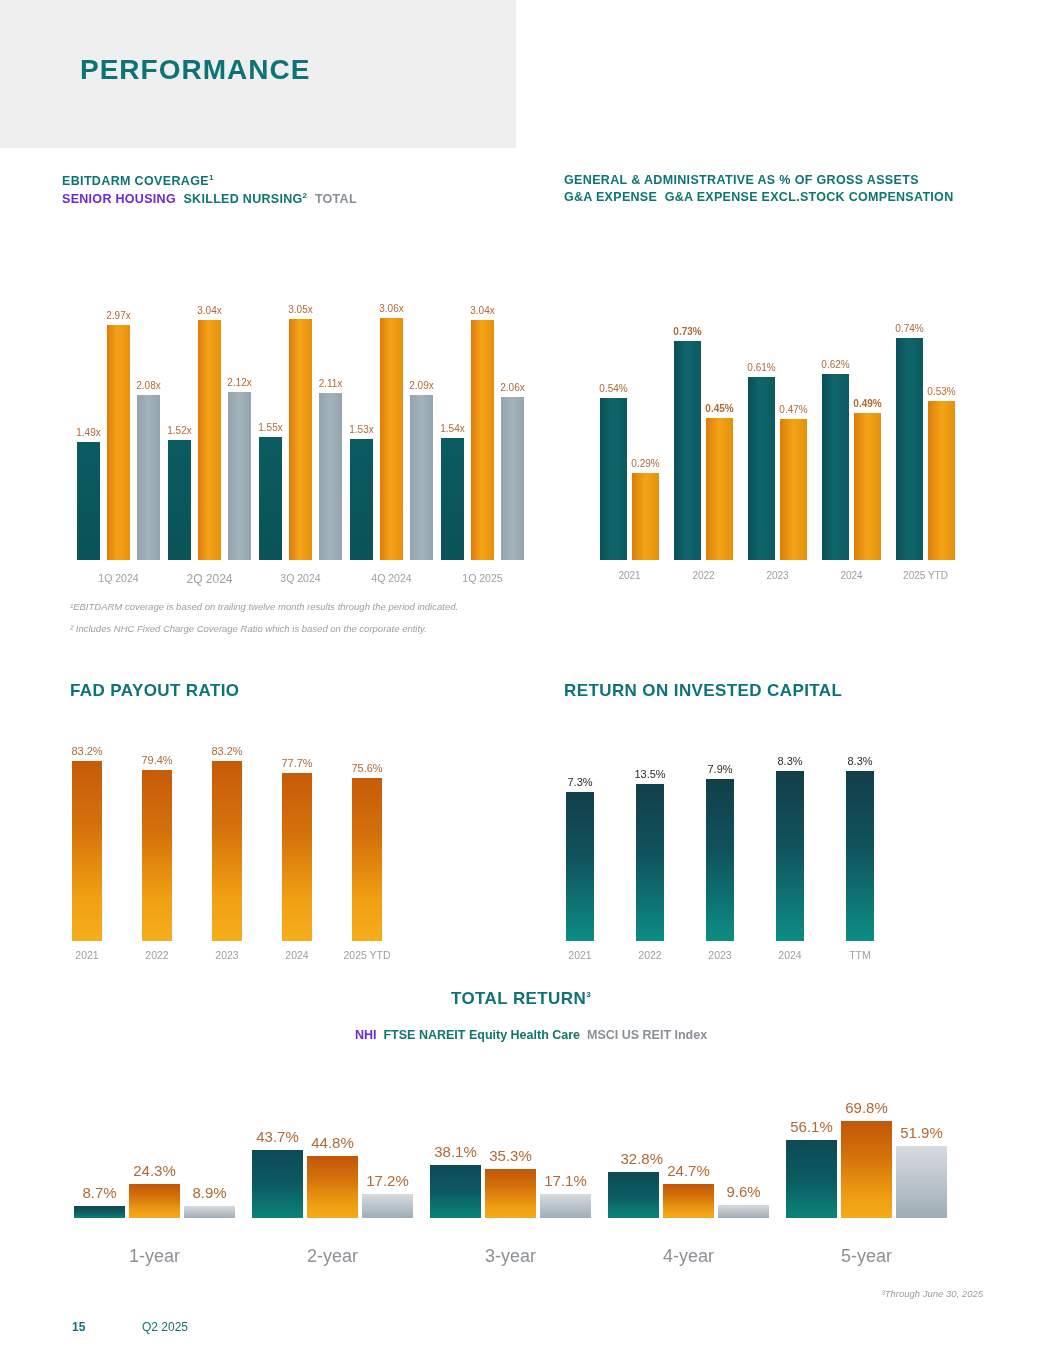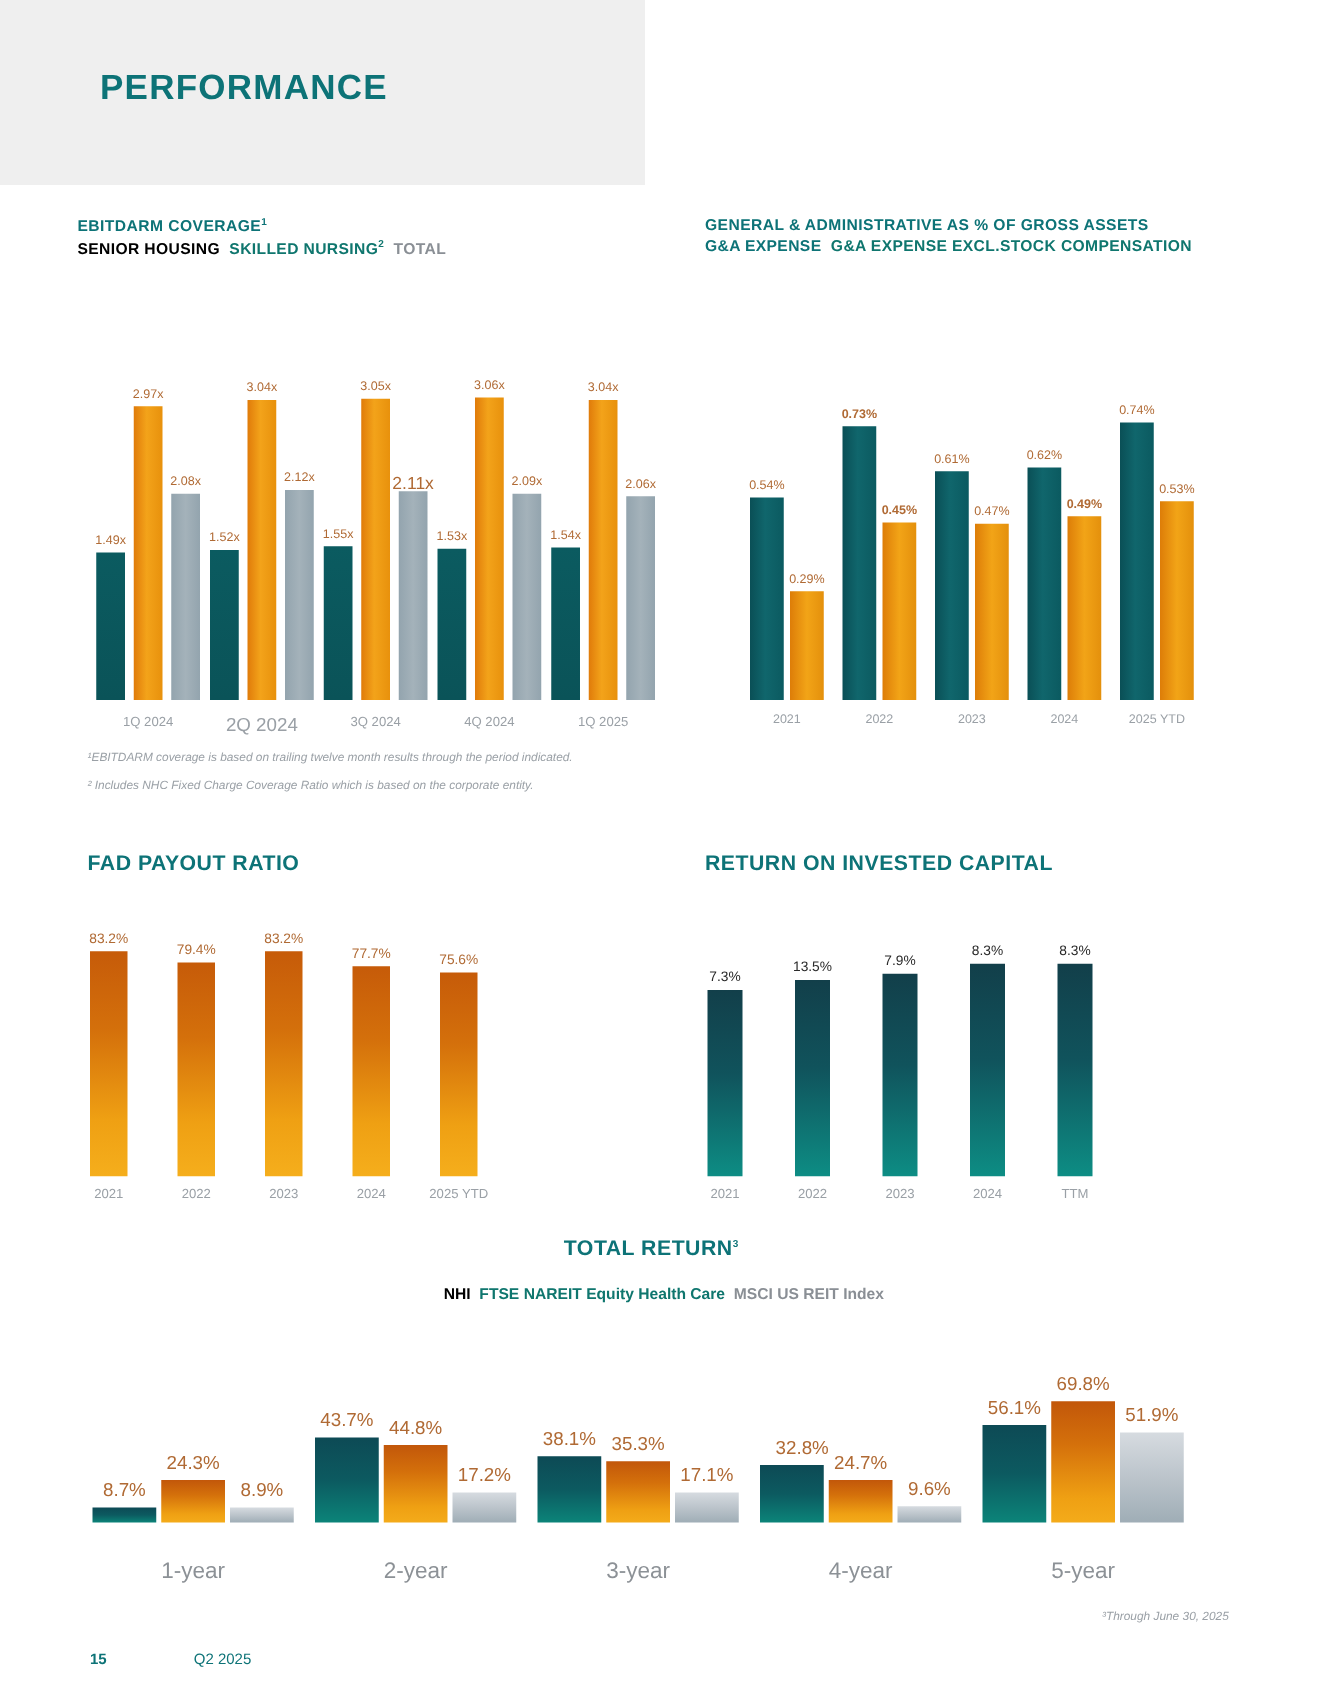--- a/index.html
+++ b/index.html
@@ -25,21 +25,21 @@
 
   
   .sec-title {
     font-size: 12.5px; font-weight: bold; letter-spacing: .35px;
     color: #0d7377; white-space: nowrap;
   }
   .sec-legend {
     font-size: 12.5px; font-weight: bold; letter-spacing: .3px;
     margin-top: 3px; white-space: nowrap;
   }
-  .lg-navy  { color: #000000; }
+  .lg-navy  { color: #6d28d9; }
   .lg-teal  { color: #0d7377; }
   .lg-orng  { color: #0f766e; }
   .lg-gray  { color: #8a8f95; }
   .sup { font-size: 8px; vertical-align: super; }
 
   .big-title {
     font-size: 17px; font-weight: bold; letter-spacing: .4px;
     color: #0d7377; white-space: nowrap;
   }
 
@@ -82,21 +82,21 @@
   .tr-val {
     position: absolute; font-size: 15px; color: #b06a34; white-space: nowrap;
   }
 
   
   .pg-num {
     position: absolute; left: 72px; top: 1320px;
     font-size: 12px; font-weight: bold; color: #0d7377;
   }
   .pg-q {
-    position: absolute; left: 155px; top: 1320px;
+    position: absolute; left: 142px; top: 1320px;
     font-size: 12px; color: #0d7377;
   }
   .tr-foot {
     position: absolute; right: 72px; top: 1288px;
     font-size: 9.5px; font-style: italic; color: #9aa0a6; white-space: nowrap;
   }
 </style>
 </head>
 <body>
 
@@ -140,21 +140,21 @@
         </div>
       </div>
       <div class="grp" style="left: 197px; width: 83px; height: 265px; bottom: 0px;">
         <div class="bar f-teal" style="width: 23px; height: 122.612px; margin-right: 7px;">
           <span class="val" style="top: -15px; font-size: 10px;">1.55x</span>
         </div>
         <div class="bar f-orange" style="width: 23px; height: 241.269px; margin-right: 7px;">
           <span class="val" style="top: -15px; font-size: 10px;">3.05x</span>
         </div>
         <div class="bar f-gray" style="width: 23px; height: 166.91px; margin-right: 0px;">
-          <span class="val" style="top: -15px; font-size: 14px;">2.11x</span>
+          <span class="val" style="top: -15px; font-size: 10px;">2.11x</span>
         </div>
       </div>
       <div class="grp" style="left: 288px; width: 83px; height: 265px; bottom: 0px;">
         <div class="bar f-teal" style="width: 23px; height: 121.03px; margin-right: 7px;">
           <span class="val" style="top: -15px; font-size: 10px;">1.53x</span>
         </div>
         <div class="bar f-orange" style="width: 23px; height: 242.06px; margin-right: 7px;">
           <span class="val" style="top: -15px; font-size: 10px;">3.06x</span>
         </div>
         <div class="bar f-gray" style="width: 23px; height: 165.328px; margin-right: 0px;">
@@ -168,21 +168,21 @@
         <div class="bar f-orange" style="width: 23px; height: 240.478px; margin-right: 7px;">
           <span class="val" style="top: -15px; font-size: 10px;">3.04x</span>
         </div>
         <div class="bar f-gray" style="width: 23px; height: 162.955px; margin-right: 0px;">
           <span class="val" style="top: -15px; font-size: 10px;">2.06x</span>
         </div>
       </div>
     </div>
   <div id="xlabs-ebitdarm">
       <div class="xlab" style="left: 77px; top: 572px; width: 83px; font-size: 10.5px;">1Q 2024</div>
-      <div class="xlab" style="left: 168px; top: 572px; width: 83px; font-size: 15px;">2Q 2024</div>
+      <div class="xlab" style="left: 168px; top: 572px; width: 83px; font-size: 12px;">2Q 2024</div>
       <div class="xlab" style="left: 259px; top: 572px; width: 83px; font-size: 10.5px;">3Q 2024</div>
       <div class="xlab" style="left: 350px; top: 572px; width: 83px; font-size: 10.5px;">4Q 2024</div>
       <div class="xlab" style="left: 441px; top: 572px; width: 83px; font-size: 10.5px;">1Q 2025</div>
     </div>
 
   <div class="fnote" style="left:70px;top:601px;">¹EBITDARM coverage is based on trailing twelve month results through the period indicated.</div>
   <div class="fnote" style="left:70px;top:623px;">² Includes NHC Fixed Charge Coverage Ratio which is based on the corporate entity.</div>
 
   <div style="position:absolute;left:564px;top:173px;">
     <div class="sec-title">GENERAL &amp; ADMINISTRATIVE AS % OF GROSS ASSETS</div>

